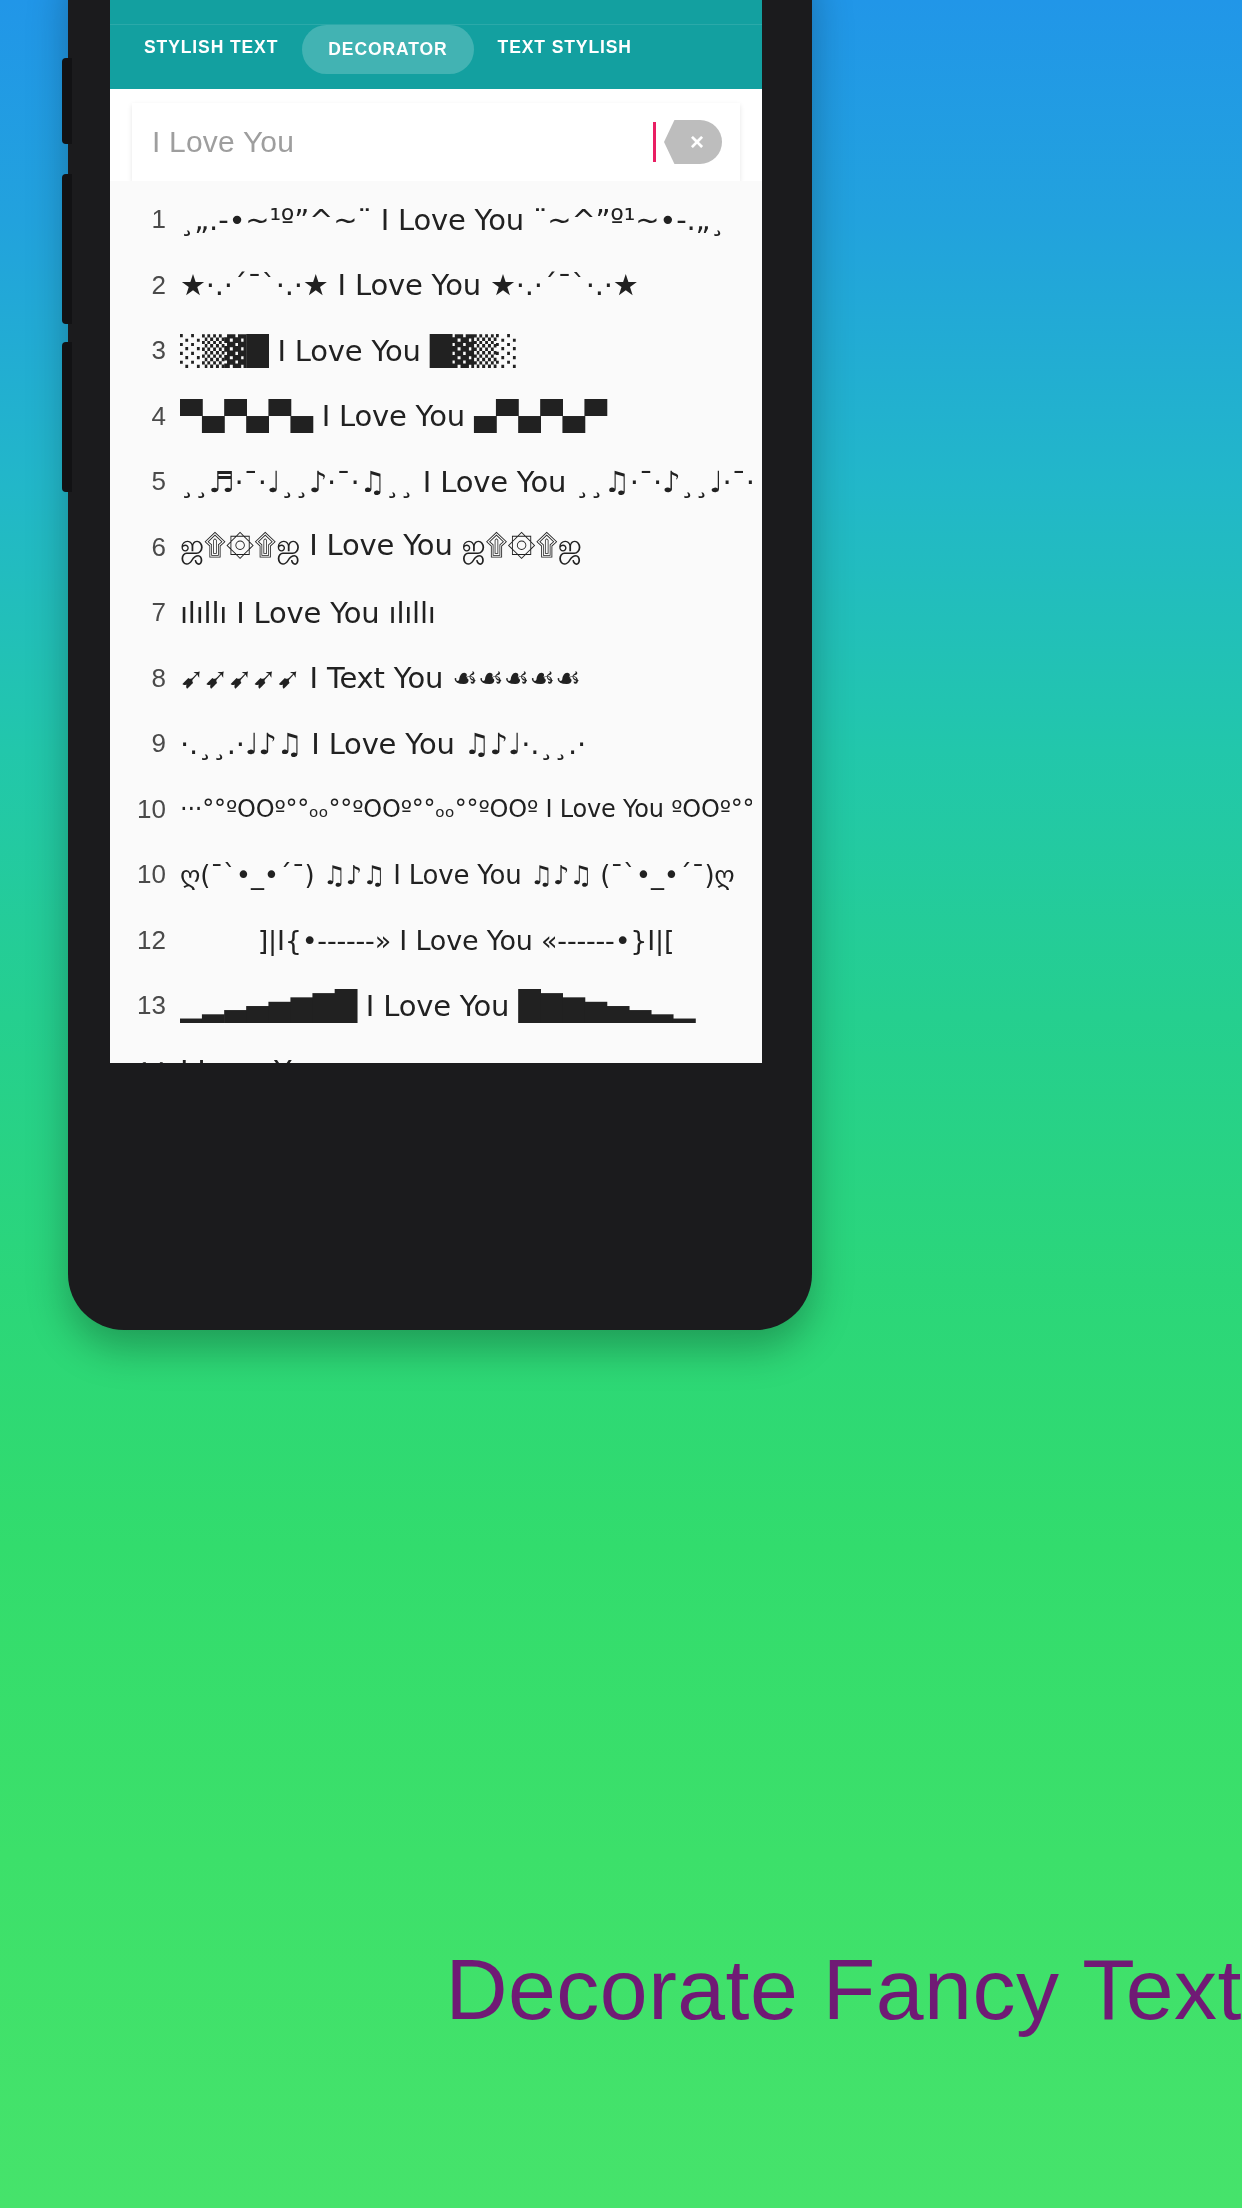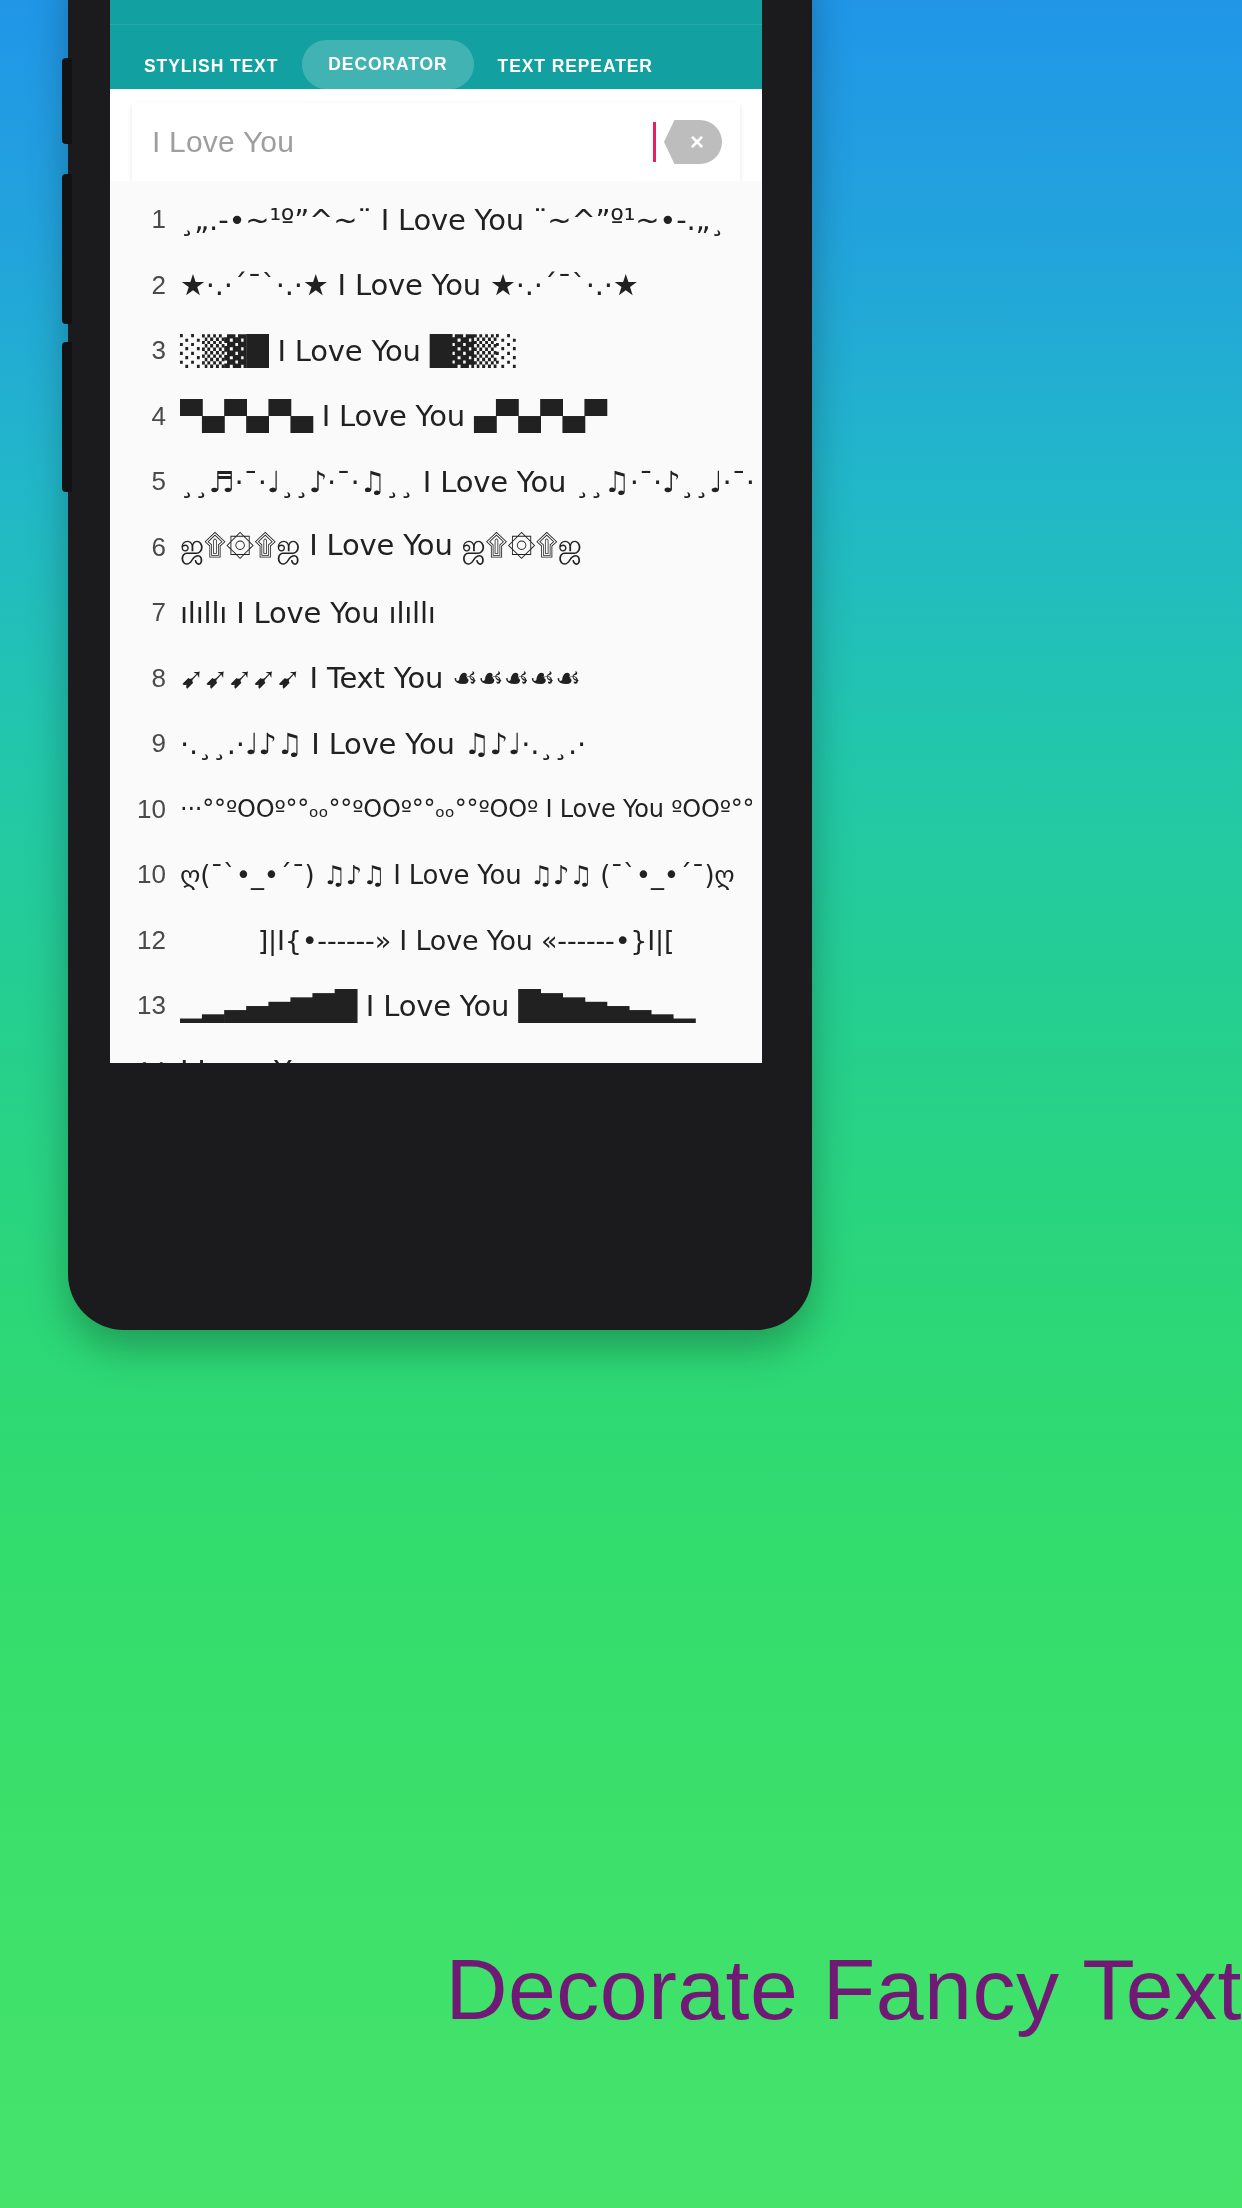--- a/index.html
+++ b/index.html
@@ -72,21 +72,21 @@
     align-items: center;
     padding-left: 26px;
     box-sizing: border-box;
   }
 
   
   #tabbar {
     height: 64px;
     background: #13a0a0;
     display: flex;
-    align-items: flex-end;
+    align-items: flex-start;
     position: relative;
     border-top: 1px solid rgba(255,255,255,0.10);
   }
   .tab {
     color: #ffffff;
     font-size: 17.5px;
     font-weight: bold;
     letter-spacing: 0.9px;
     padding: 12px 16px;
     white-space: nowrap;
@@ -219,21 +219,21 @@
 
   <div id="screen">
 
     <div id="appbar">
       
     </div>
 
     <div id="tabbar">
       <button class="tab">STYLISH TEXT</button>
       <button class="tab selected">DECORATOR</button>
-      <button class="tab">TEXT REPEATER</button>
+      <button class="tab">TEXT STYLISH</button>
     </div>
 
     <div id="input-wrap">
       <div id="input-card">
         <input id="text-input" type="text" value="I Love You" style="">
         <div id="caret"></div>
         <button id="clear-btn">
           <span>×</span>
         </button>
       </div>

